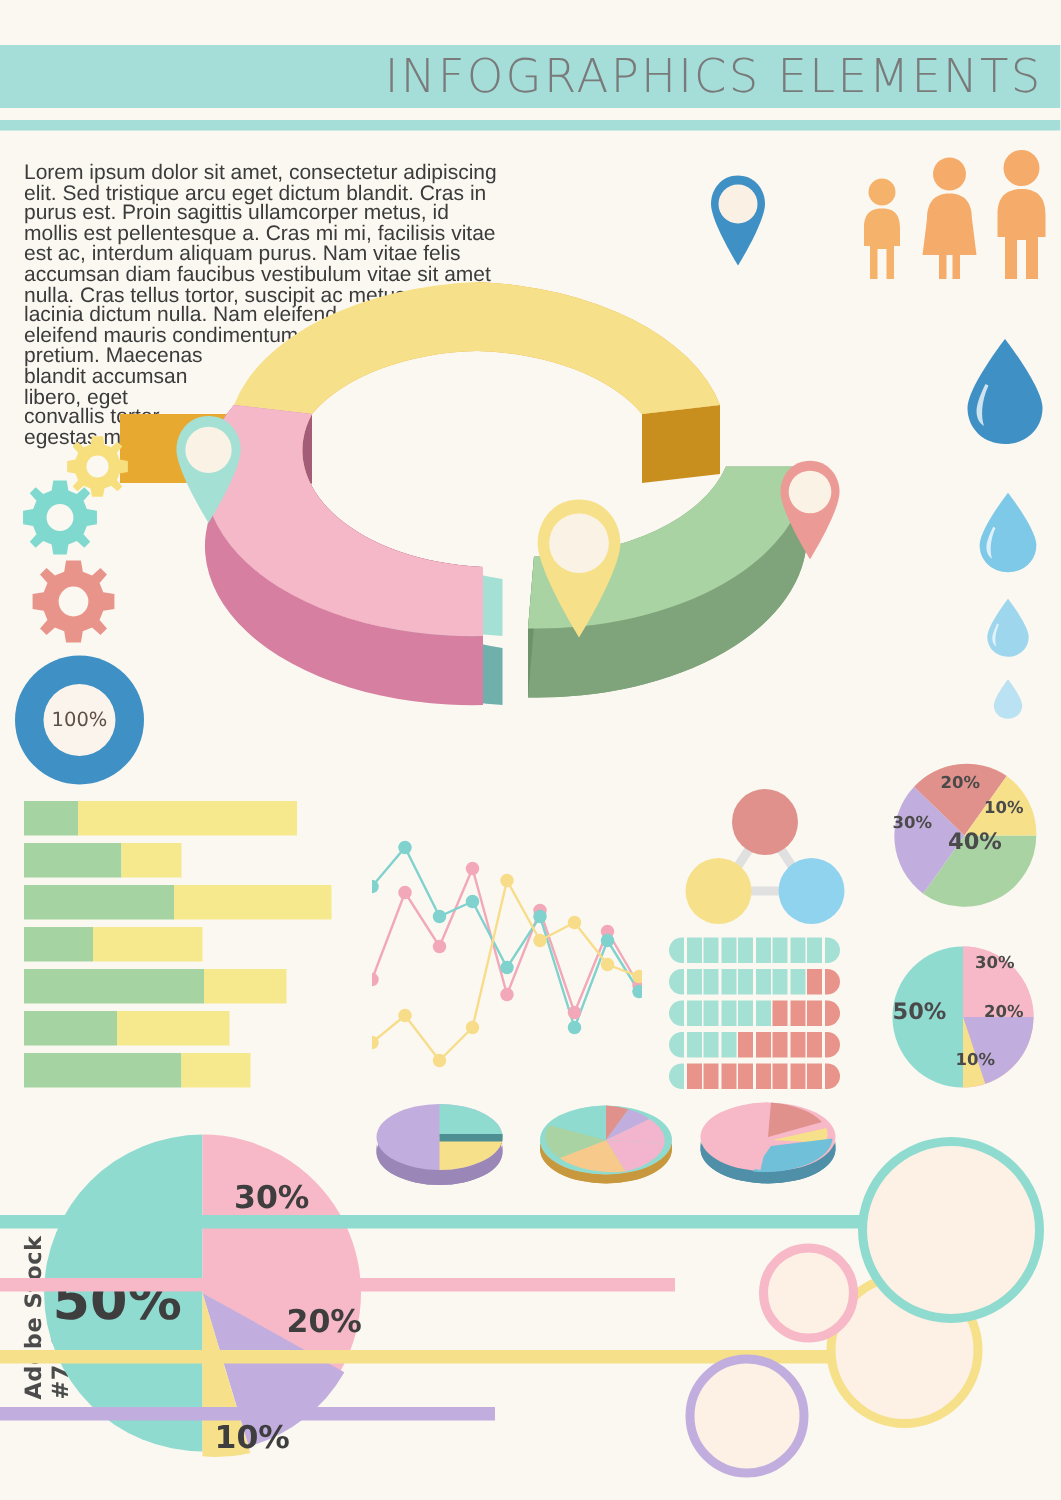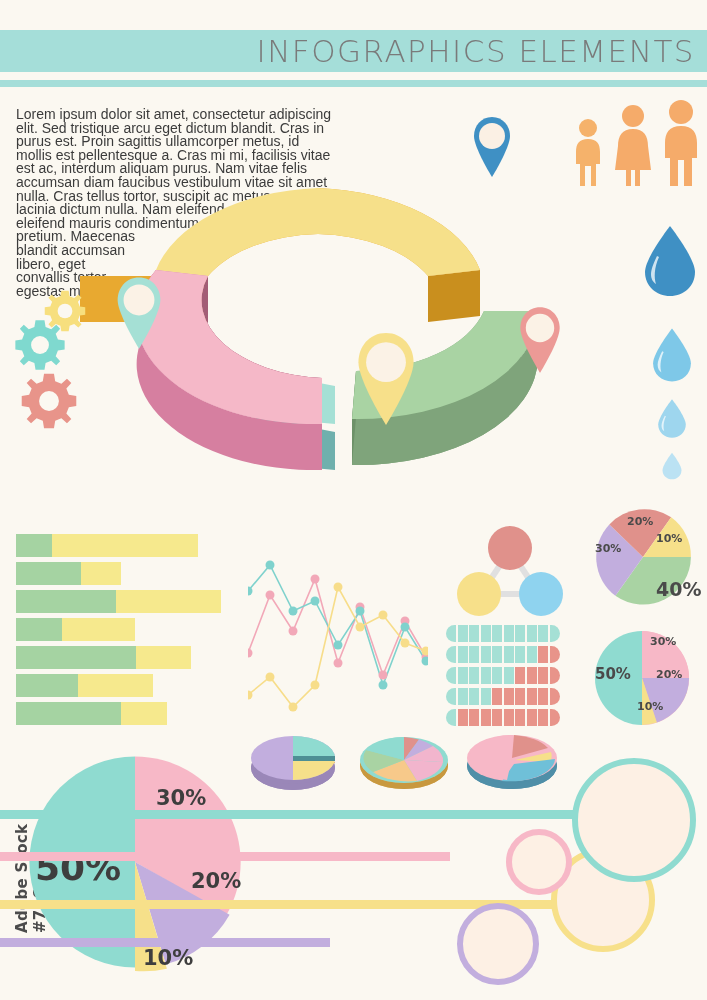--- a/index.html
+++ b/index.html
@@ -183,20 +183,25 @@
   </svg>
   <svg class="abs gear" style="left:12px;top:317px;" width="56" height="56" viewBox="0 0 100 100">
     <path d="M50 6 L58 6 L60 18 L70 22 L79 14 L86 21 L78 30 L82 40 L94 42 L94 58 L82 60 L78 70 L86 79 L79 86 L70 78 L60 82 L58 94 L42 94 L40 82 L30 78 L21 86 L14 79 L22 70 L18 60 L6 58 L6 42 L18 40 L22 30 L14 21 L21 14 L30 22 L40 18 L42 6Z" fill="#7fd9cf"></path>
     <circle cx="50" cy="50" r="16" fill="#fbf8f1"></circle>
   </svg>
   <svg class="abs gear" style="left:18px;top:370px;" width="62" height="62" viewBox="0 0 100 100">
     <path d="M50 6 L58 6 L60 18 L70 22 L79 14 L86 21 L78 30 L82 40 L94 42 L94 58 L82 60 L78 70 L86 79 L79 86 L70 78 L60 82 L58 94 L42 94 L40 82 L30 78 L21 86 L14 79 L22 70 L18 60 L6 58 L6 42 L18 40 L22 30 L14 21 L21 14 L30 22 L40 18 L42 6Z" fill="#e8948a"></path>
     <circle cx="50" cy="50" r="16" fill="#fbf8f1"></circle>
   </svg>
 
+  <div class="abs" id="donut-100">
+    <div class="ring">
+      <div class="hole">100%</div>
+    </div>
+  </div>
 
   <div class="abs" id="bar-chart">
     <div class="bar-row">
         <div class="bar-seg-a" style="width:36px"></div>
         <div class="bar-seg-b" style="width:146px"></div>
       </div>
     <div class="bar-row">
         <div class="bar-seg-a" style="width:65px"></div>
         <div class="bar-seg-b" style="width:40px"></div>
       </div>
@@ -333,21 +338,21 @@
     </div>
   </div>
 
   <svg class="abs" style="left:586px;top:500px;" width="114" height="114" viewBox="0 0 100 100">
 
     <path d="M50 50 L92 50 A42 42 0 0 1 25.8 84 Z" fill="#a9d3a3"></path>
     <path d="M50 50 L25.8 84 A42 42 0 0 1 20.5 21.5 Z" fill="#c2aede"></path>
     <path d="M50 50 L20.5 21.5 A42 42 0 0 1 74.7 15.2 Z" fill="#e0918b"></path>
     <path d="M50 50 L74.7 15.2 A42 42 0 0 1 92 50 Z" fill="#f6e08a"></path>
   </svg>
-  <div class="abs pie-label" style="left:632px;top:578px;font-size:19px;margin-left:24px;">40%</div>
+  <div class="abs pie-label" style="left:632px;top:552px;font-size:15px;">40%</div>
   <div class="abs pie-label" style="left:595px;top:542px;font-size:11px;">30%</div>
   <div class="abs pie-label" style="left:627px;top:515px;font-size:11px;">20%</div>
   <div class="abs pie-label" style="left:656px;top:532px;font-size:11px;">10%</div>
 
   <svg class="abs" style="left:586px;top:622px;" width="112" height="112" viewBox="0 0 100 100">
     <path d="M50 50 L50 8 A42 42 0 0 1 50 92 Z" fill="#f7b8c7" transform="rotate(0 50 50)"></path>
     <path d="M50 50 L50 8 A42 42 0 0 0 50 92 Z" fill="#8fdbd0"></path>
     <path d="M50 50 L89.9 63 A42 42 0 0 1 62.9 88.1 Z" fill="#f6e08a"></path>
     <path d="M50 50 L92 50 A42 42 0 0 1 63.2 89.8 L50 50 Z" fill="#c2aede"></path>
     <path d="M50 50 L63.2 89.8 A42 42 0 0 1 50 92 Z" fill="#f6e08a"></path>

